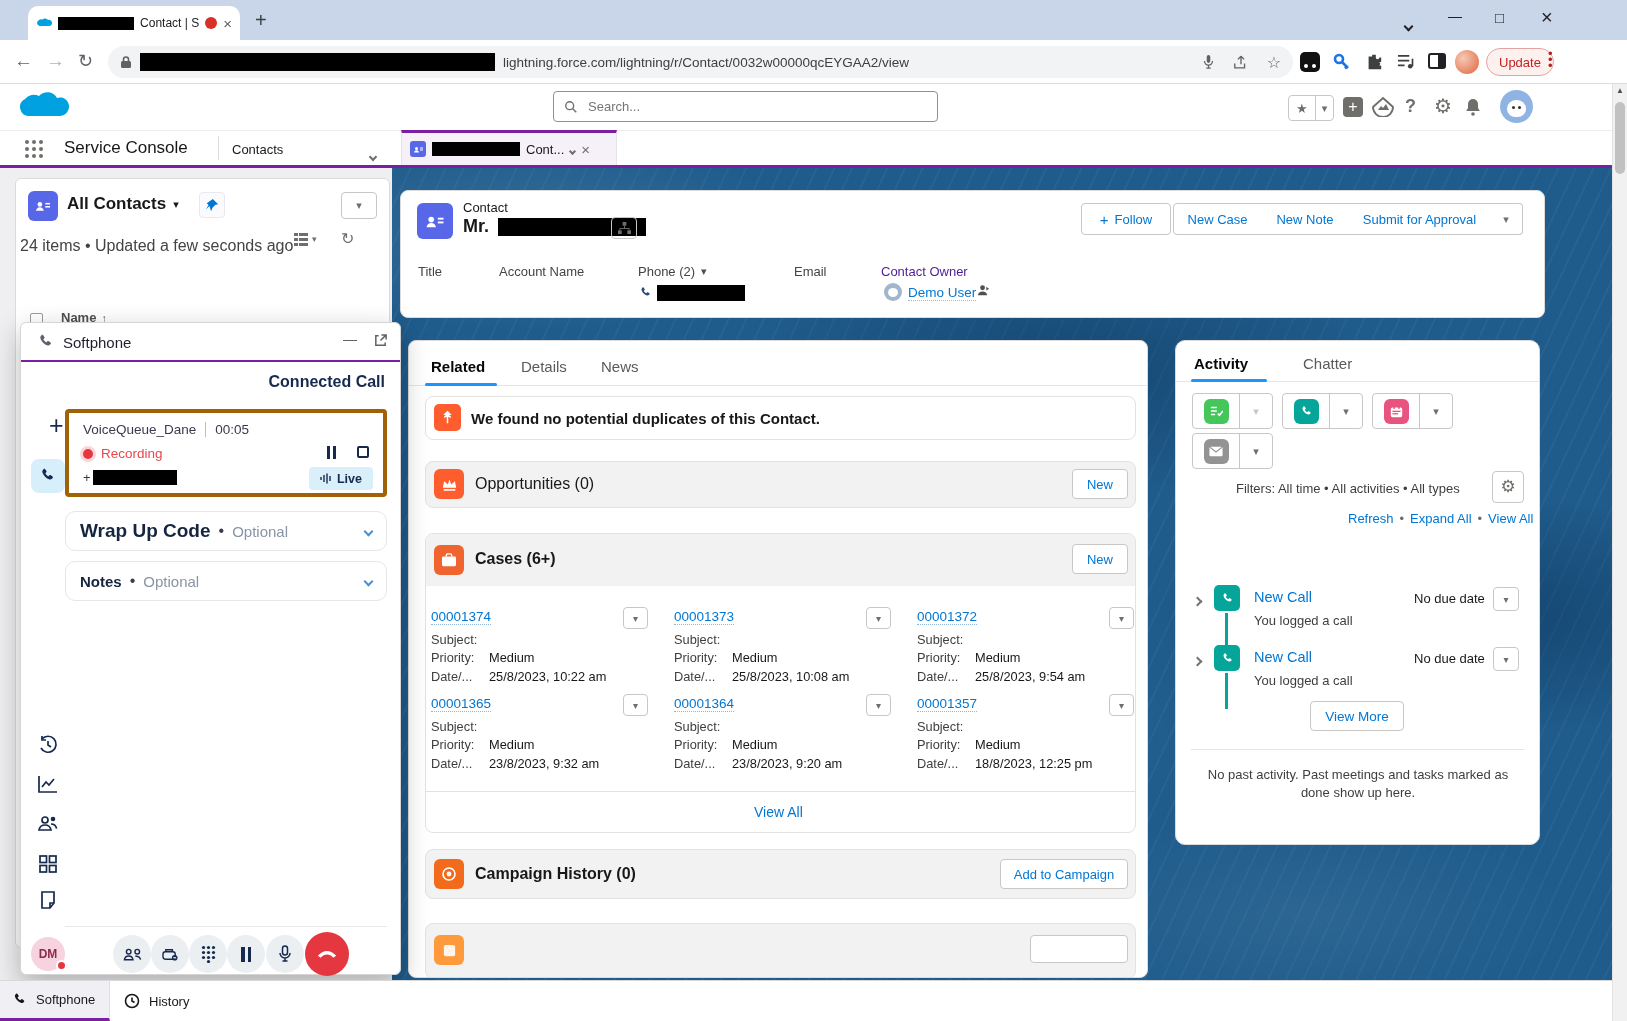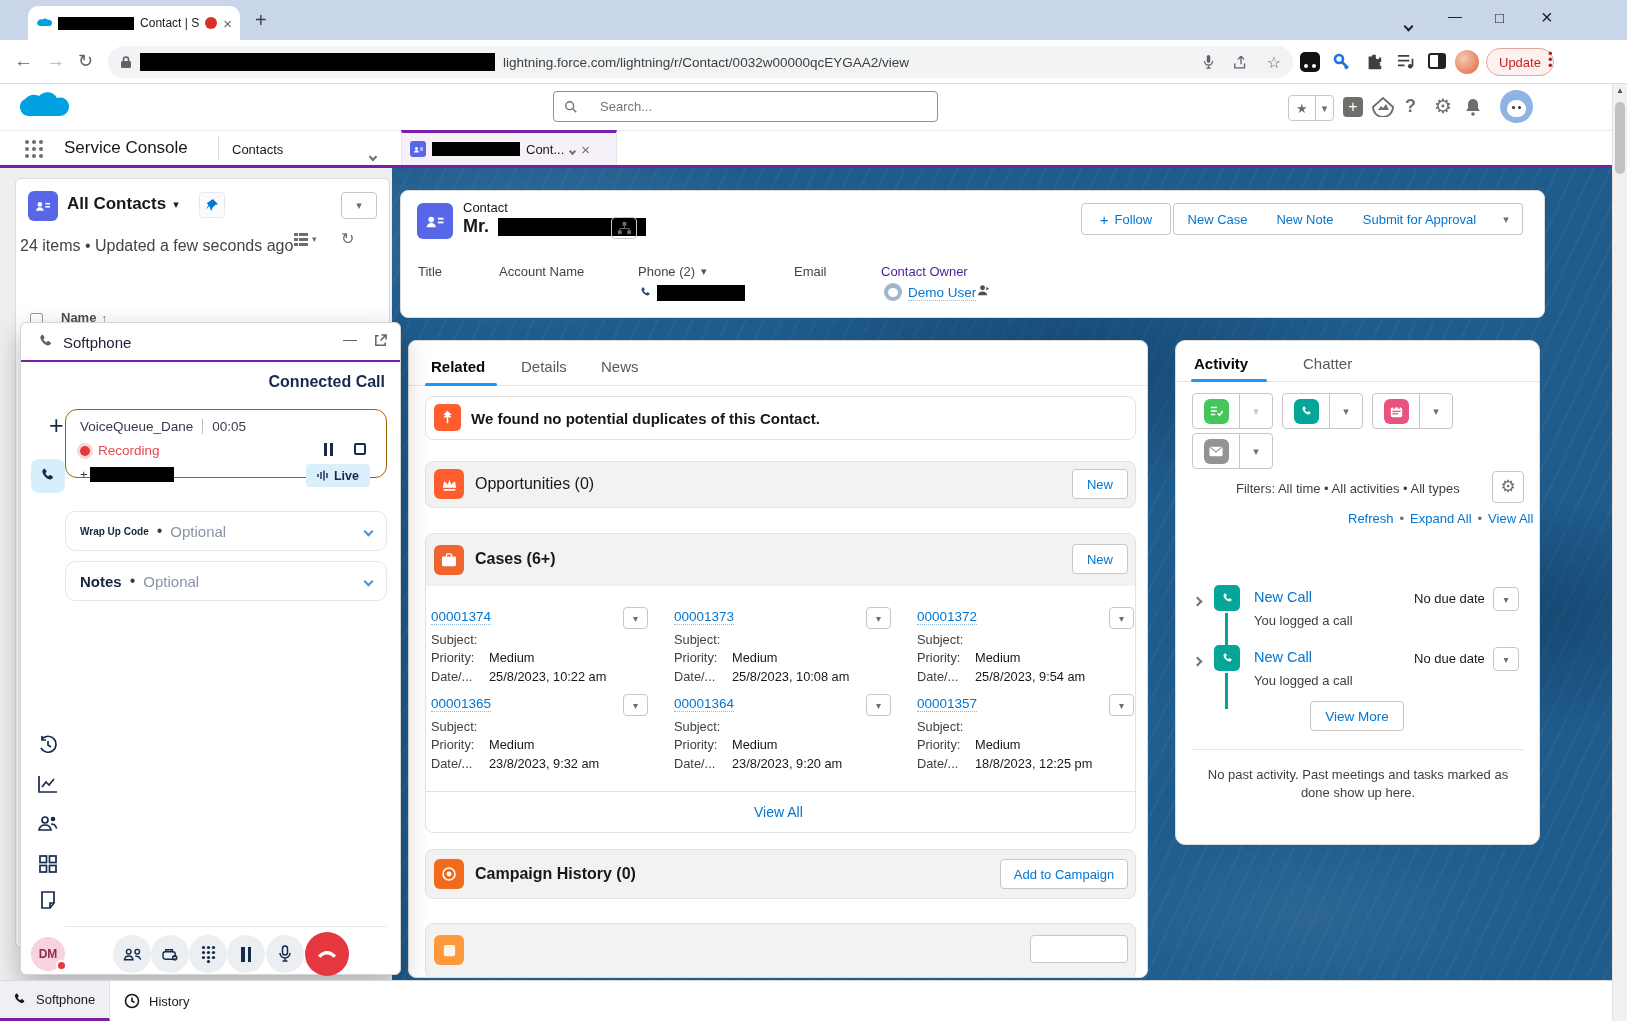--- a/index.html
+++ b/index.html
@@ -114,21 +114,21 @@
     <span style="color:#C5221F;font-size:13px">Update</span>
     </div>
   <div class="t" style="left:1548px;top:51px;color:#B3261E;font-size:13px;line-height:6px">•<br>•<br>•</div>
 
   <div class="t" style="left:0;top:84px;width:1627px;height:46px;background:#fff"></div>
   <div class="t" style="left:14px;top:88px">
       <svg width="60" height="40" viewBox="0 0 60 40">
         <path d="M25 8a11 11 0 0 1 18 2 9 9 0 0 1 12 9 9 9 0 0 1-9 9H14a9 9 0 0 1-3-17A11 11 0 0 1 25 8z" fill="#00A1E0"></path>
       </svg>
     </div>
-  <div class="t flex" style="left:553px;top:91px;width:385px;height:31px;border:1px solid #919191;border-radius:4px;padding:0 10px;gap:20px;background:#fff">
+  <div class="t flex" style="left:553px;top:91px;width:385px;height:31px;border:1px solid #919191;border-radius:4px;padding:0 10px;gap:8px;background:#fff">
     <span>
         <svg width="14" height="14" viewBox="0 0 16 16">
           <circle cx="6.5" cy="6.5" r="4.5" fill="none" stroke="#706E6B" stroke-width="1.6"></circle>
           <path d="M10 10l4 4" stroke="#706E6B" stroke-width="1.6"></path>
         </svg>
       </span>
     <input style="border: none; flex: 1 1 0%; font-size: 13px; color: rgb(51, 51, 51); background: transparent;" placeholder="Search...">
   </div>
   <div class="t flex" style="left:1288px;top:95px;height:26px;border:1px solid #C9C7C5;border-radius:4px">
     <span style="color:#706E6B;font-size:13px;padding:0 7px">★</span>
@@ -577,21 +577,21 @@
     <div class="t" style="left:18px;top:568px">
         <svg width="18" height="18" viewBox="0 0 18 18">
           <path d="M3 1h12v11l-4 5H3z" fill="none" stroke="var(--navy)" stroke-width="1.7"></path>
           <path d="M11 17v-5h4" fill="none" stroke="var(--navy)" stroke-width="1.7"></path>
         </svg>
       </div>
     <div class="t" style="left:10px;top:614px;width:34px;height:34px;border-radius:50%;background:#F6D3DE;text-align:center">
       <span style="font-size:12px;font-weight:bold;color:#8E2C50;line-height:34px">DM</span>
       <i style="position:absolute;right:-2px;bottom:0;width:11px;height:11px;border-radius:50%;background:var(--red);border:2px solid #fff"></i></div>
 
-    <div class="t" style="left:44px;top:86px;width:322px;height:69px;border:1px solid #a16207;border-radius:12px">
+    <div class="t" style="left:44px;top:86px;width:322px;height:88px;border:4px solid #a16207;border-radius:4px">
       <div class="t flex" style="left:14px;top:9px;gap:9px">
         <span style="font-size:13.5px;color:#3A3A4C">VoiceQueue_Dane</span>
         <span style="width:1px;height:15px;background:#B9BECD"></span>
         <span style="font-size:13.5px;color:#3A3A4C">00:05</span>
         </div>
       <div class="t flex" style="left:14px;top:33px;gap:8px">
         <span class="dot10" style="box-shadow:0 0 0 3px rgba(228,55,63,.2)"></span>
         <span style="font-size:13.5px;color:#E5484D">Recording</span>
         </div>
       <div class="t bars" style="left:258px;top:33px">
@@ -610,21 +610,21 @@
               <line x1="4" y1="2" x2="4" y2="9"></line>
               <line x1="7" y1="0.5" x2="7" y2="10.5"></line>
               <line x1="10" y1="3" x2="10" y2="8"></line>
             </g>
           </svg>
         <span style="font-size:12.5px;font-weight:600;color:var(--navy)">Live</span>
         </div>
     </div>
 
     <div class="t flex" style="left:44px;top:188px;width:322px;height:40px;border:1px solid #E6E6E6;border-radius:10px;padding:0 14px;gap:8px">
-      <span style="font-size:10px;font-weight:bold;color:#15253F">Wrap Up Code</span>
+      <span style="font-size:19px;font-weight:bold;color:#15253F">Wrap Up Code</span>
       <span style="color:#3A3A4C">•</span>
       <span style="font-size:15px;color:#8A94A6">Optional</span>
       <span style="flex:1"></span>
         <span class="chev"></span>
       </div>
 
     <div class="t flex" style="left:44px;top:238px;width:322px;height:40px;border:1px solid #E6E6E6;border-radius:10px;padding:0 14px;gap:8px">
       <span style="font-size:15px;font-weight:bold;color:#15253F">Notes</span>
       <span style="color:#3A3A4C">•</span>
       <span style="font-size:15px;color:#8A94A6">Optional</span>

